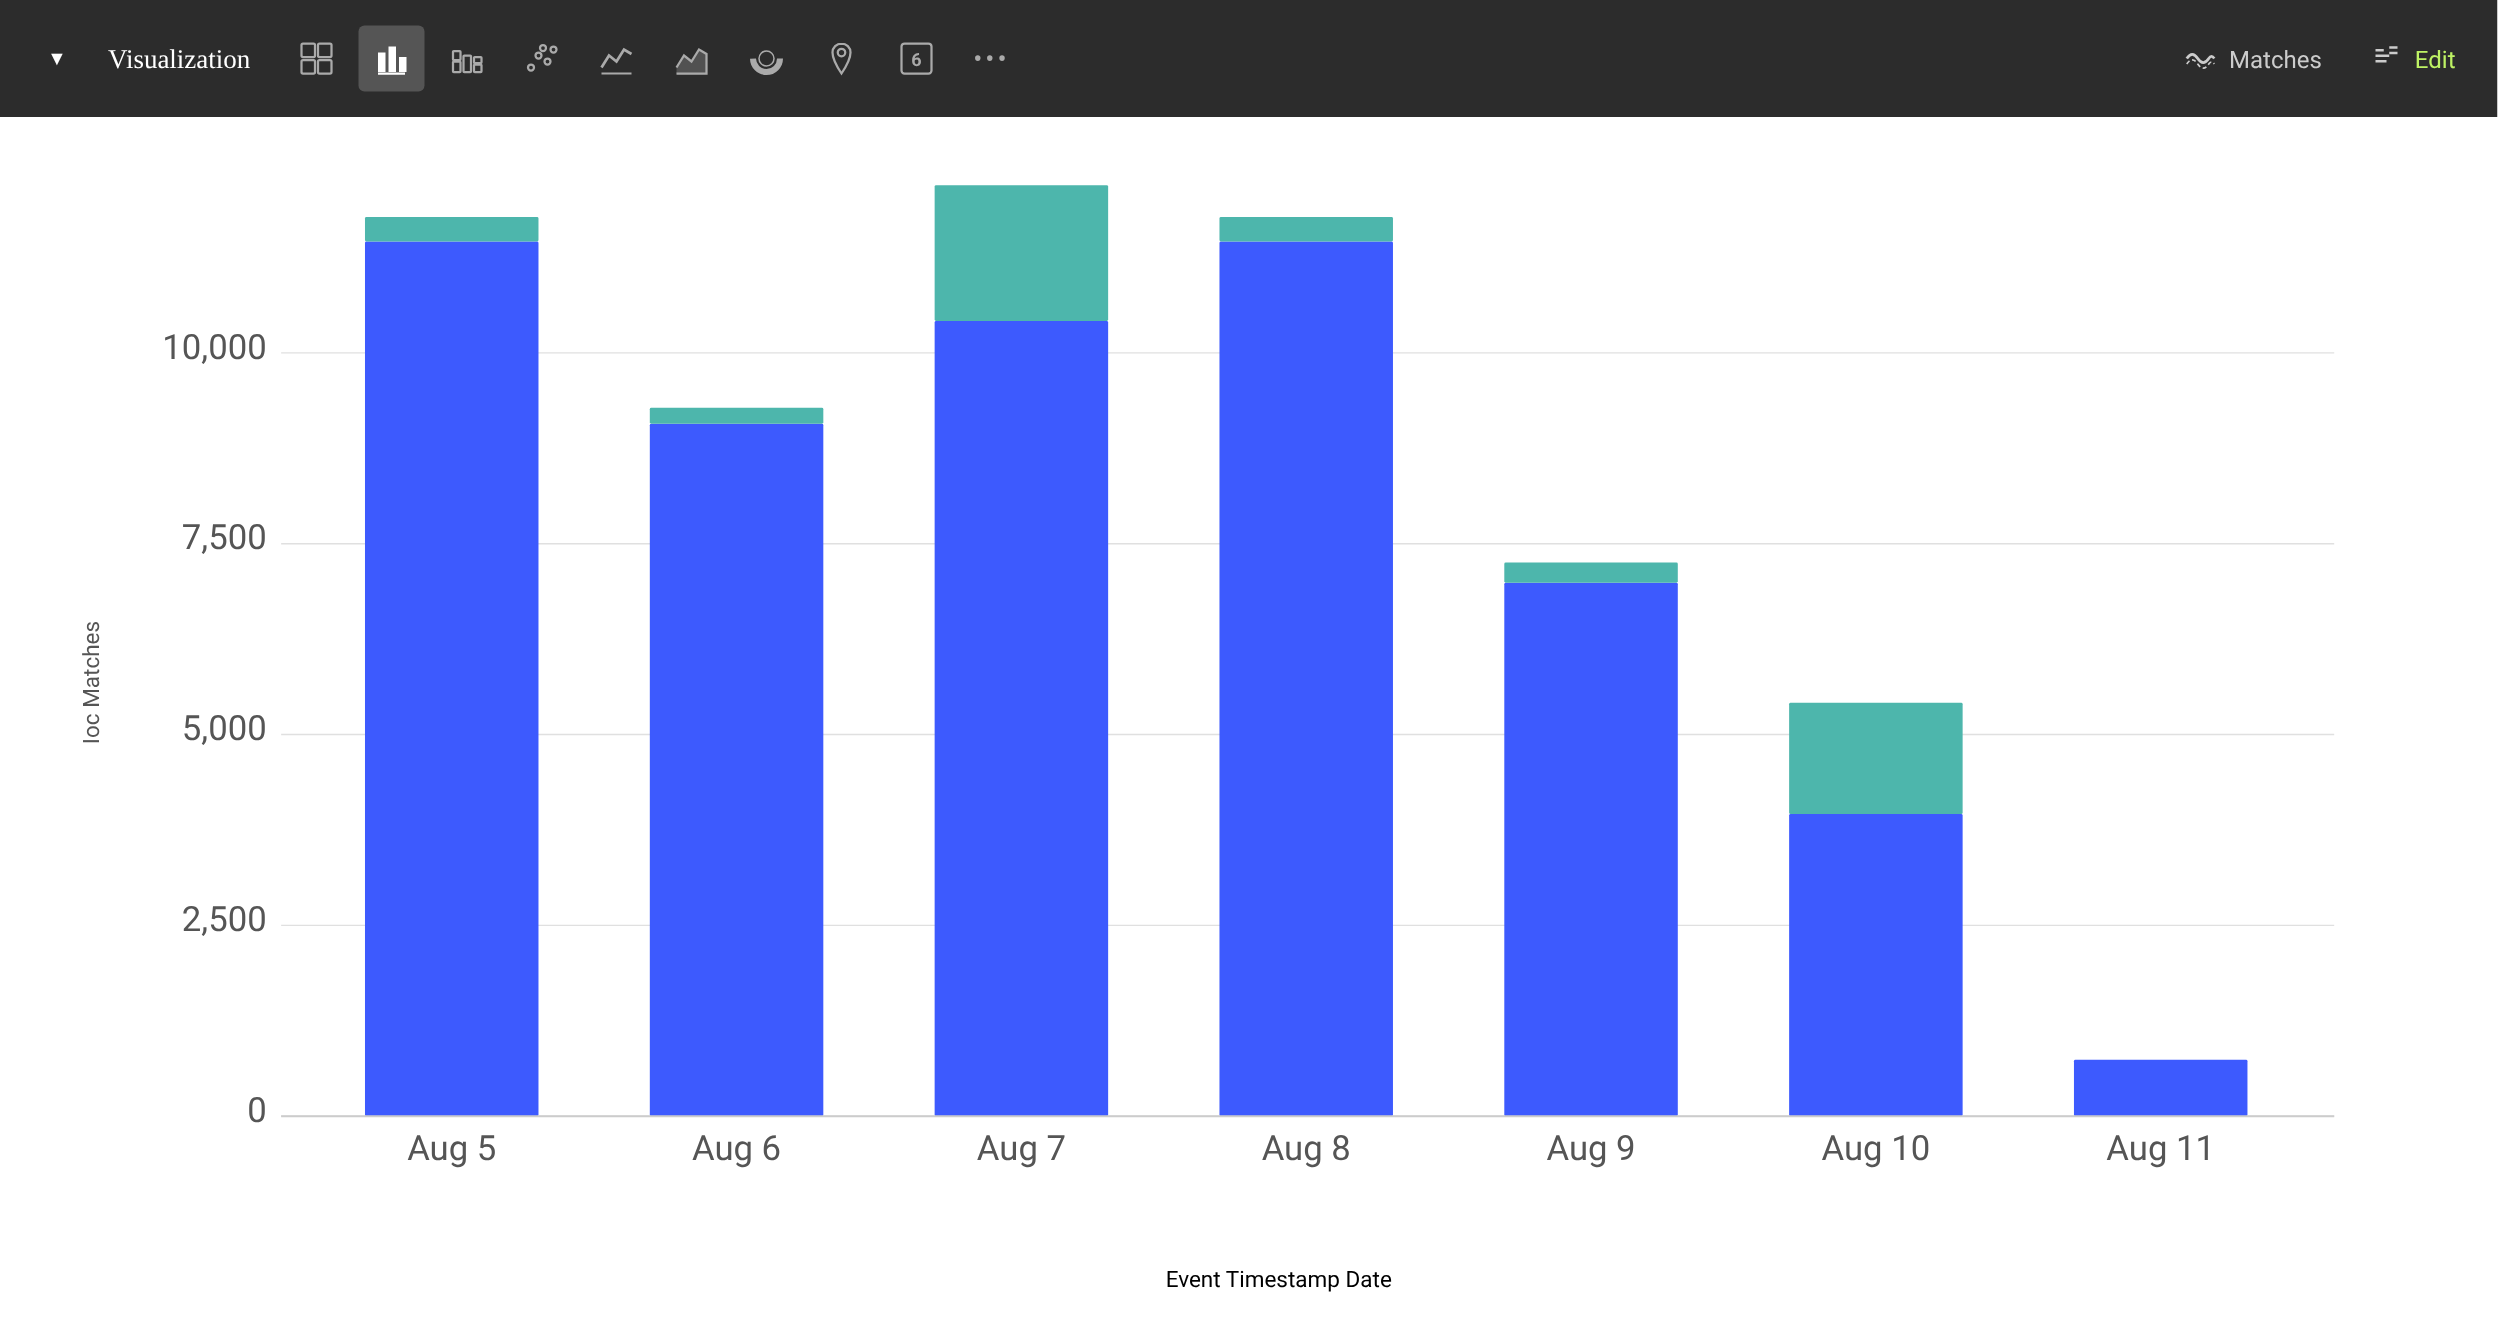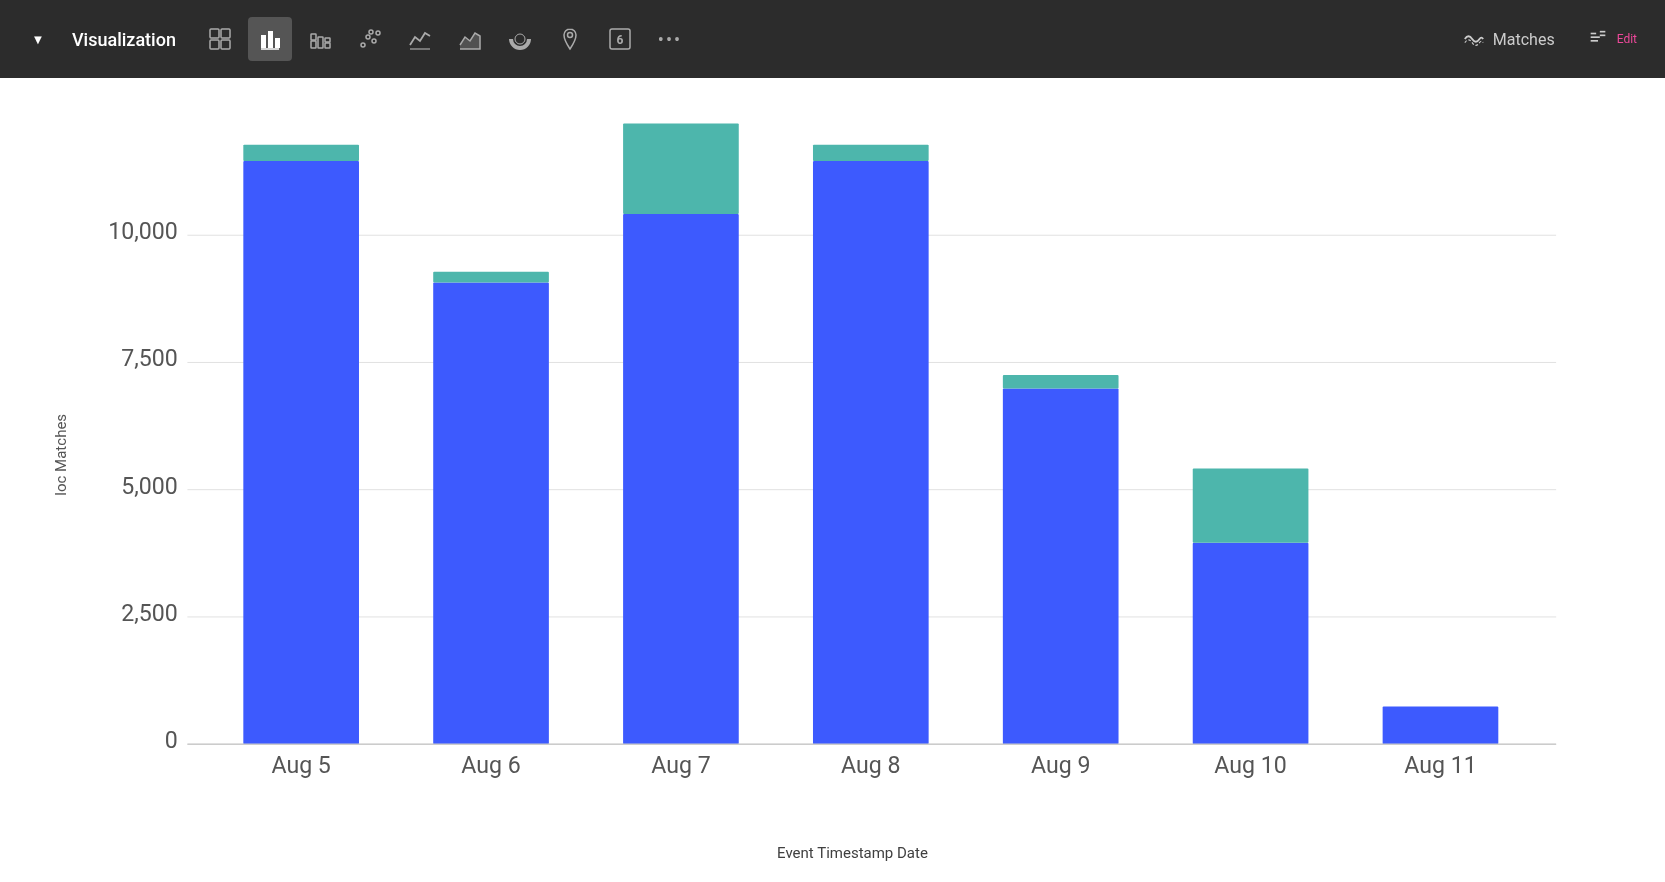--- a/index.html
+++ b/index.html
@@ -25,20 +25,21 @@
       align-items: center;
       gap: 6px;
       flex: 1;
     }
     .toolbar-title {
       color: #ffffff;
       font-size: 18px;
       font-weight: 500;
       margin-left: 6px;
       margin-right: 16px;
+      font-family: Liberation Serif, serif;
     }
     .toolbar-icon-btn {
       display: flex;
       align-items: center;
       justify-content: center;
       width: 44px;
       height: 44px;
       border-radius: 4px;
       cursor: pointer;
       color: #cccccc;
@@ -103,21 +104,21 @@
       white-space: nowrap;
     }
 
     
     .x-axis-label {
       position: absolute;
       bottom: -60px;
       left: 50%;
       transform: translateX(-50%);
       font-size: 15px;
-      color: #404040;
+      color: #000000;
     }
 
     svg.chart-svg {
       width: 100%;
       height: 100%;
     }
   </style>
 </head>
 <body>
 
@@ -215,21 +216,21 @@
       <span style="color:#ccc; font-size:16px;">Matches</span>
     </div>
     <div class="edit-btn">
       <svg width="22" height="22" viewBox="0 0 24 24" fill="none">
         <line x1="4" y1="6" x2="10" y2="6" stroke="#ccc" stroke-width="1.8"></line>
         <line x1="4" y1="10" x2="14" y2="10" stroke="#ccc" stroke-width="1.8"></line>
         <line x1="4" y1="14" x2="12" y2="14" stroke="#ccc" stroke-width="1.8"></line>
         <line x1="14" y1="4" x2="20" y2="4" stroke="#ccc" stroke-width="1.8"></line>
         <line x1="14" y1="8" x2="20" y2="8" stroke="#ccc" stroke-width="1.8"></line>
       </svg>
-      <span style="color:#ec4899; font-size:12px;">Edit</span>
+      <span style="color:#bef264; font-size:16px;">Edit</span>
     </div>
   </div>
 </div>
 
 <div class="chart-container">
   <div class="chart-wrapper">
     <span class="y-axis-label">Ioc Matches</span>
     <span class="x-axis-label">Event Timestamp Date</span>
 
     <svg class="chart-svg" viewBox="0 0 1500 720" preserveAspectRatio="xMidYMid meet">

